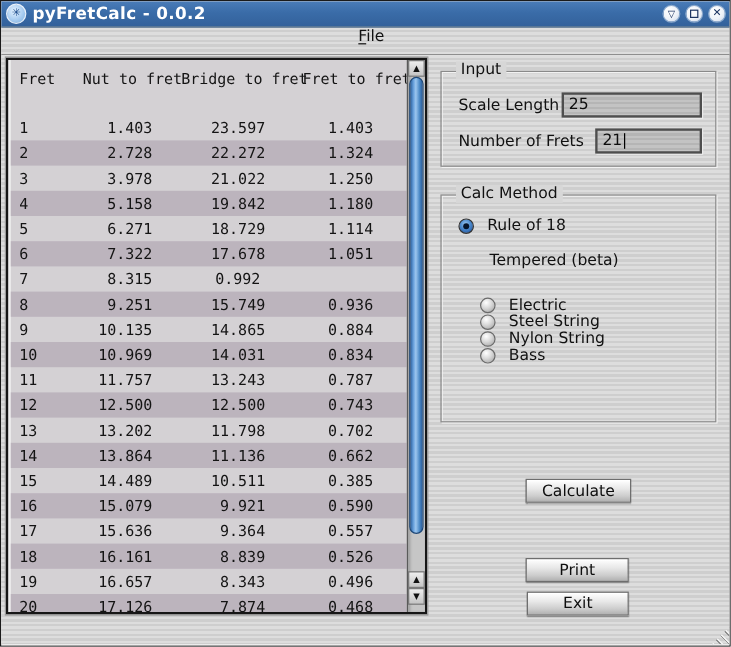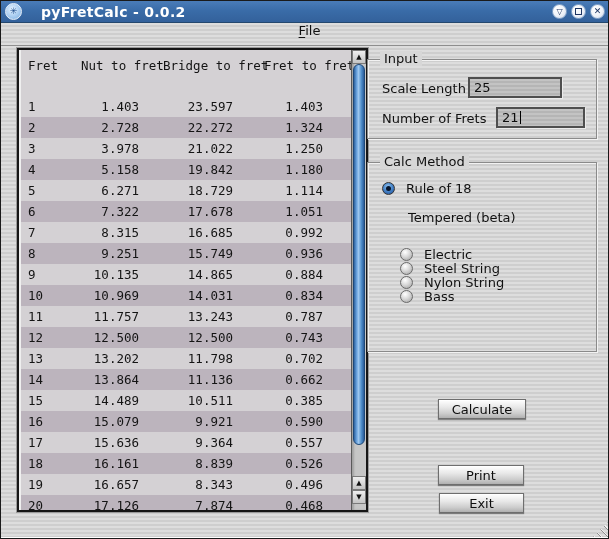--- a/index.html
+++ b/index.html
@@ -6,42 +6,42 @@
   body{width:609px;height:539px;background:#ffffff;font-family:"DejaVu Sans",sans-serif;}
   .window{position:relative;width:607px;height:537px;border:1px solid #1a1a1a;overflow:hidden;box-sizing:content-box;}
 
   
   .titlebar{height:22px;background:linear-gradient(180deg,#4a7cb8 0%,#3a6ca8 45%,#33619b 100%);
     display:flex;align-items:center;position:relative;border-bottom:1px solid #24486e;box-sizing:border-box;}
   .app-icon{width:15px;height:15px;margin-left:4px;border-radius:50%;
     background:radial-gradient(circle at 40% 35%,#e4f2ff 0%,#a8ccf0 55%,#7aaede 100%);
     border:1px solid #e8f0fa;display:flex;align-items:center;justify-content:center;
     color:#1a4a8a;font-size:9px;line-height:1;}
-  .title{color:#ffffff;font-weight:bold;font-size:14px;margin-left:19px;letter-spacing:.3px;}
+  .title{color:#ffffff;font-weight:bold;font-size:14px;margin-left:5px;letter-spacing:.3px;}
   .controls{position:absolute;right:3px;top:3px;display:flex;gap:4px;}
   .ctrl{width:15px;height:15px;border-radius:50%;
     background:radial-gradient(circle at 35% 30%,#ffffff 0%,#eef2f8 55%,#c8d4e8 100%);
     border:1px solid #8aa8cc;display:flex;align-items:center;justify-content:center;
     color:#1c3462;font-size:9px;line-height:1;box-sizing:border-box;}
   .glyph-square{width:7px;height:7px;border:1.5px solid #1c3462;box-sizing:border-box;}
   .glyph-chevron{font-size:8px;}
   .glyph-x{font-weight:bold;font-size:9px;}
 
   
   .stripes{background:repeating-linear-gradient(180deg,#dddddd 0px,#dddddd 2px,#cecece 2px,#cecece 4px);}
   .menubar{height:23px;border-bottom:1px solid #8e8e8e;display:flex;align-items:center;
     padding-left:10px;gap:14px;font-size:13px;color:#111;box-sizing:border-box;flex-direction:column;}
   .menu-item u{text-underline-offset:2px;}
 
   
   .content{position:relative;height:491px;}
 
   
   .table-frame{position:absolute;left:4px;top:2px;width:347px;height:460px;border:2px solid #161616;
-    background:#d4d1d4;display:flex;box-sizing:content-box;outline:1px solid #9a9a9a;margin-left:12px;}
+    background:#d4d1d4;display:flex;box-sizing:content-box;outline:1px solid #9a9a9a;}
   .table-view{flex:1;position:relative;overflow:hidden;
     font-family:"DejaVu Sans Mono",monospace;font-size:12.5px;color:#141414;
     box-shadow:inset 2px 0 0 #efefef;}
   .th{position:absolute;top:8px;white-space:nowrap;}
   .th0{left:9px;} .th1{left:62px;} .th2{left:144px;} .th3{left:245px;}
   .rows{position:absolute;top:46px;left:2px;right:0;}
   .trow{height:21px;display:flex;align-items:center;}
   .trow.hl{background:#bcb4bd;}
   .c{display:inline-block;white-space:nowrap;}
   .c0{width:46px;padding-left:7px;text-align:left;}
@@ -165,21 +165,20 @@
             </div>
             <div class="trow hl">
               <span class="c c0">6</span>
               <span class="c c1">7.322</span>
               <span class="c c2">17.678</span>
               <span class="c c3">1.051</span>
             </div>
             <div class="trow">
               <span class="c c0">7</span>
               <span class="c c1">8.315</span>
-              <span class="c c2">16.685</span>
               <span class="c c3">0.992</span>
             </div>
             <div class="trow hl">
               <span class="c c0">8</span>
               <span class="c c1">9.251</span>
               <span class="c c2">15.749</span>
               <span class="c c3">0.936</span>
             </div>
             <div class="trow">
               <span class="c c0">9</span>
@@ -267,21 +266,21 @@
           <div class="sb-btn">
               <span>▼</span>
             </div>
         </div>
       </div>
     </div>
 
     <div class="group" style="left:366px;top:13px;width:230px;height:80px;">
       <span class="group-title">Input</span>
       <span class="flabel" style="left:14px;top:21px;">Scale Length</span>
-      <div class="tfield" style="left:100px;top:17px;width:94px;height:21px;">
+      <div class="tfield" style="left:100px;top:17px;width:117px;height:21px;">
         <span>25</span>
       </div>
       <span class="flabel" style="left:14px;top:51px;">Number of Frets</span>
       <div class="tfield" style="left:128px;top:47px;width:89px;height:21px;">
         <span>21</span>
         <span class="caret"></span>
       </div>
     </div>
 
     <div class="group" style="left:366px;top:116px;width:230px;height:190px;">

